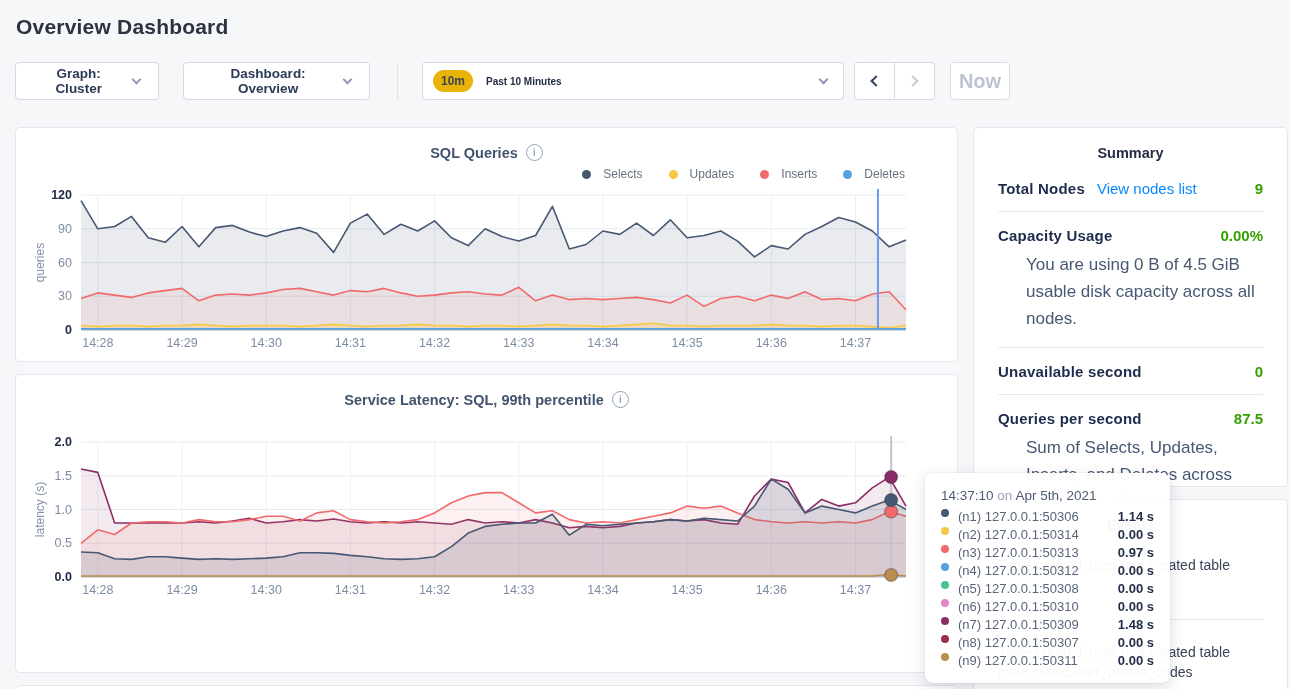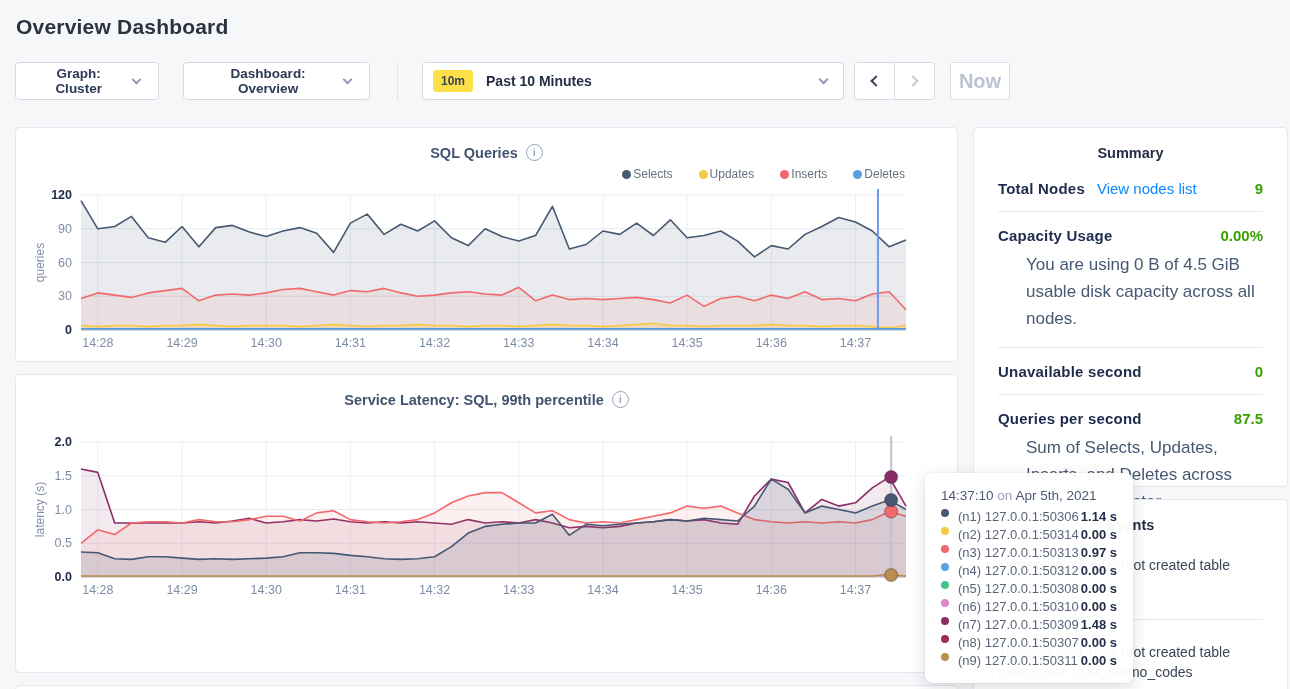--- a/index.html
+++ b/index.html
@@ -15,23 +15,23 @@
   .dd-btn { display:flex; align-items:center; justify-content:center; gap:10px; height:38px; background:#fff;
             border:1px solid #d4d9e4; border-radius:4px; font-family:inherit; font-size:13.5px; font-weight:700;
             color:#2c3a56; padding:0 18px; cursor:pointer; }
   .dd-btn.graph { width:144px; }
   .dd-btn.dash  { width:187px; margin-left:24px; }
   .chev { width:7px; height:7px; border-right:2px solid #8f9bb3; border-bottom:2px solid #8f9bb3;
           transform:rotate(45deg); margin-top:-4px; display:inline-block; }
   .tb-divider { width:1px; height:38px; background:#dfe3ea; margin:0 24px 0 27px; }
   .timepicker { position:relative; display:flex; align-items:center; width:422px; height:38px; background:#fff;
                 border:1px solid #d4d9e4; border-radius:4px; cursor:pointer; }
-  .tp-badge { background:#fde047; color:#394455; font-size:12px; font-weight:700; border-radius:3px;
+  .tp-badge { background:#eab308; color:#394455; font-size:12px; font-weight:700; border-radius:11px;
               padding:4px 8px; margin-left:10px; }
-  .tp-label { font-size:14px; font-weight:700; color:#242e42; margin-left:13px; }
+  .tp-label { font-size:10px; font-weight:700; color:#242e42; margin-left:13px; }
   .timepicker .chev { position:absolute; right:16px; }
   .nav-arrows { display:flex; margin-left:10px; }
   .nav-arrows button { width:41px; height:38px; background:#fff; border:1px solid #d4d9e4; cursor:pointer;
                        display:flex; align-items:center; justify-content:center; }
   .nav-arrows button:first-child { border-radius:4px 0 0 4px; }
   .nav-arrows button:last-child  { border-radius:0 4px 4px 0; margin-left:-1px; }
   .chev.left  { transform:rotate(135deg); border-color:#3a4763; margin:0 -3px 0 0; width:8px; height:8px; }
   .chev.right { transform:rotate(-45deg); border-color:#c6ccd8; margin:0 0 0 -3px; width:8px; height:8px; }
   .now-btn { margin-left:15px; width:60px; height:38px; background:#fff; border:1px solid #d8dde6; border-radius:4px;
              font-family:inherit; font-size:20px; font-weight:700; color:#bdc4d1; cursor:default; }
@@ -46,21 +46,21 @@
   .chart-card { width:943px; }
   .chart-card.h1 { height:235px; }
   .chart-card.h2 { height:299px; }
   .chart-card.h3 { height:200px; }
   .card-title-row { text-align:center; padding-top:15px; height:22px; }
   .card-title { font-size:14.5px; font-weight:700; color:#43536f; vertical-align:middle; }
   .info-icon { display:inline-block; width:17px; height:17px; border:1px solid #93a1b8; border-radius:50%;
                font-size:11px; line-height:15px; color:#76859e; text-align:center; margin-left:8px;
                vertical-align:middle; font-style:normal; cursor:pointer; }
   .legend { position:absolute; top:39px; right:52px; display:flex; gap:26px; }
-  .legend-item { display:flex; align-items:center; gap:2px; font-size:12px; color:#67707f; cursor:pointer; }
+  .legend-item { display:flex; align-items:center; gap:12px; font-size:12px; color:#67707f; cursor:pointer; }
   .legend-dot { width:9px; height:9px; border-radius:50%; }
   .chart-card svg { position:absolute; left:0; top:55px; display:block; }
 
   
   .summary-card { height:360px; padding:0 24px; }
   .panel-title { text-align:center; font-size:14.5px; font-weight:700; color:#242e42; padding:17px 0 10px; }
   .s-row { border-top:1px solid #e6e9ef; padding:15px 0 14px; }
   .s-row:first-of-type { border-top:none; padding-top:9px; }
   .s-head { display:flex; align-items:baseline; }
   .s-label { font-size:15px; font-weight:700; color:#1f2b4d; letter-spacing:.2px; }
@@ -68,21 +68,21 @@
   .s-value { margin-left:auto; font-size:15px; font-weight:700; color:#35a000; }
   .s-sub { font-size:17px; color:#475872; line-height:1.6; margin-top:7px;margin-left:28px; }
 
   
   .events-card { height:230px; padding:0 24px; overflow:hidden; }
   .event-item { border-top:1px solid #e6e9ef; padding:22px 0 0; font-size:14px; color:#3a4558; line-height:20px; }
   .event-item:first-of-type { border-top:none; padding-top:12px; }
   .event-item.pad-bottom { padding-bottom:44px; }
 
   
-  .chart-tooltip { position:absolute; left:925px; top:473px; width:208px; z-index:10;
+  .chart-tooltip { position:absolute; left:925px; top:473px; width:245px; z-index:10;
                    background:rgba(255,255,255,.96); border-radius:8px; padding:15px 16px 12px;
                    box-shadow:0 0 1px rgba(50,60,80,.35), 0 5px 16px rgba(40,50,70,.16); }
   .t-header { font-size:13.5px; color:#4d5a73; margin-bottom:6px; }
   .t-on { color:#9aa3b2; }
   .t-row { display:flex; height:18px; font-size:13px; color:#5a6579; }
   .t-dot { width:8px; height:8px; border-radius:50%; margin-right:9px; flex:none; }
   .t-val { margin-left:auto; font-weight:700; color:#232f49; }
 
   svg text { font-family:"Liberation Sans", sans-serif; }
 </style>

